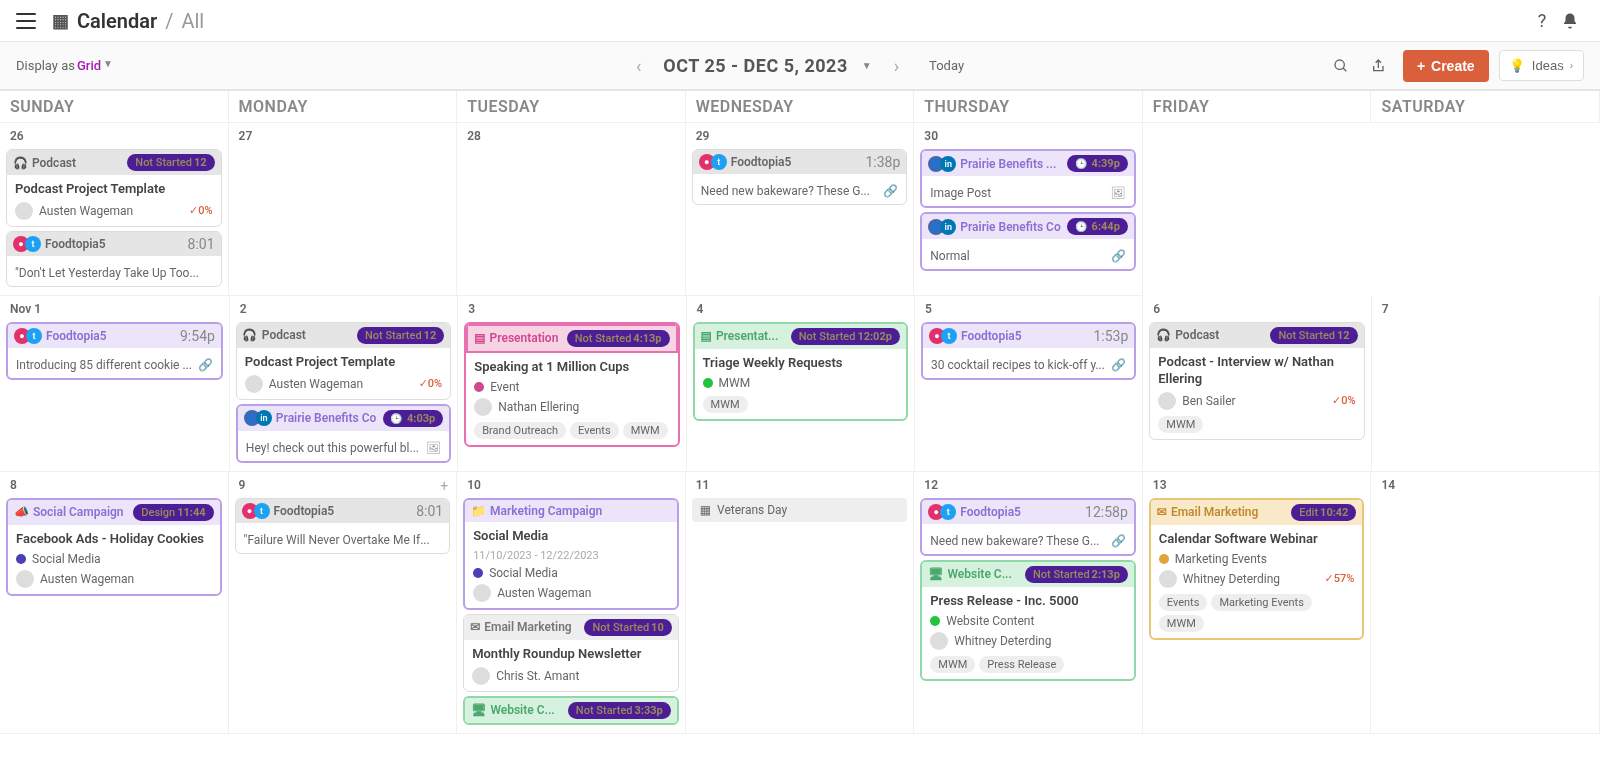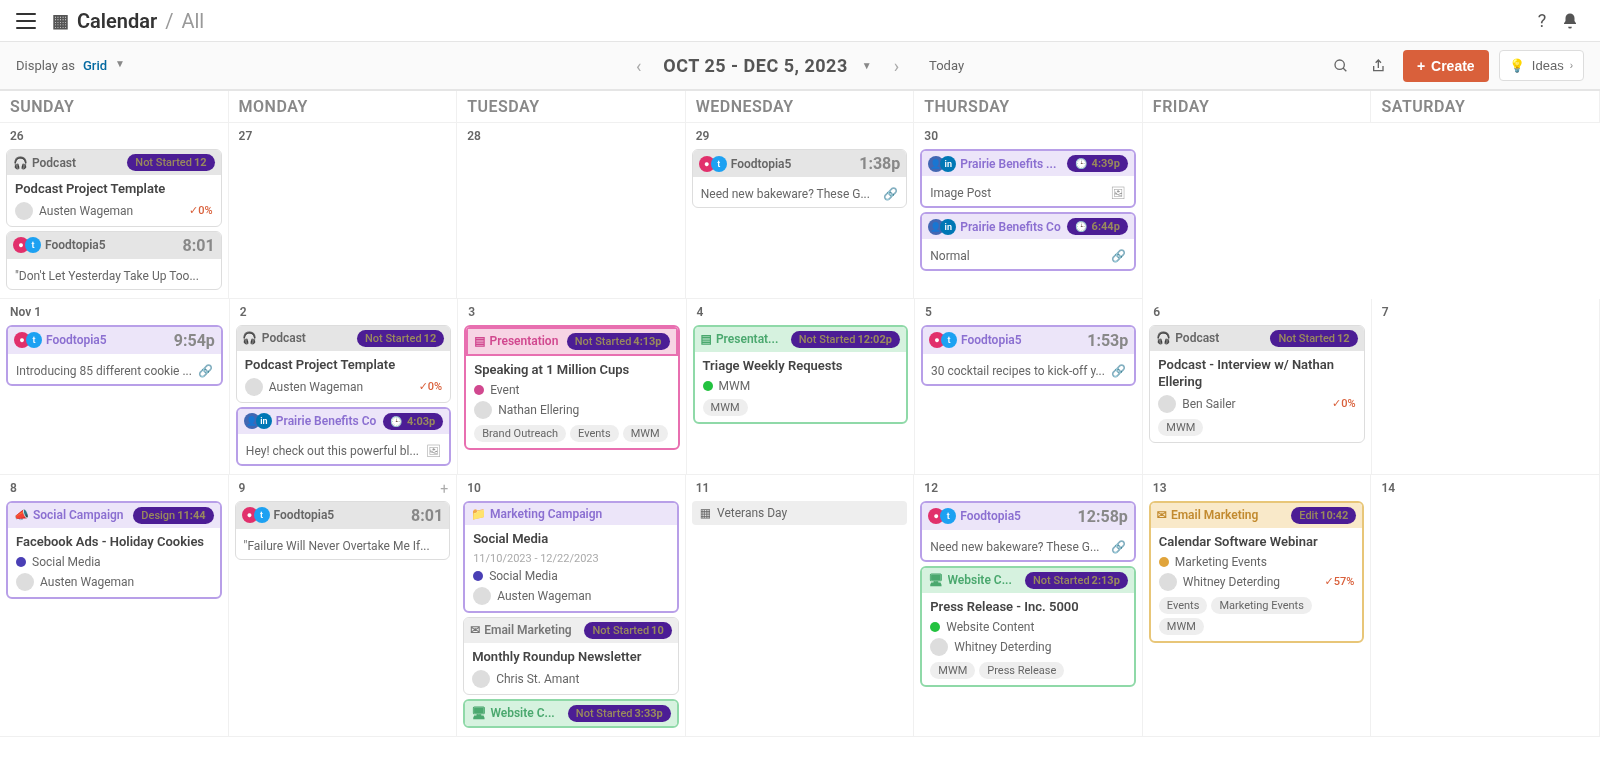--- a/index.html
+++ b/index.html
@@ -11,22 +11,22 @@
 .hamburger span { height: 2px; background: #333; border-radius: 1px; }
 .header-title { display: flex; align-items: center; gap: 8px; font-size: 20px; font-weight: 600; color: #333; }
 .header-title .cal-icon { font-size: 18px; color: #555; }
 .header-title .divider { color: #999; font-weight: 400; }
 .header-title .sub { color: #999; font-weight: 400; }
 .top-header .spacer { flex: 1; }
 .icon-btn { width: 28px; height: 28px; display: flex; align-items: center; justify-content: center; cursor: pointer; color: #555; font-size: 18px; }
 
 
 .toolbar { display: flex; align-items: center; padding: 8px 16px; border-bottom: 1px solid #e5e5e5; background: #fafafa; height: 48px; font-size: 13px; }
-.display-as { color: #666; display: flex; align-items: flex-start; gap: 8px; }
-.display-as .value { color: #0369a1; font-weight: 500; }
+.display-as { color: #666; display: flex; align-items: flex-start; gap: 2px; }
+.display-as .value { color: #a21caf; font-weight: 500; }
 .chev { font-size: 10px; color: #888; }
 .toolbar .center { position: absolute; left: 50%; transform: translateX(-50%); display: flex; align-items: center; gap: 14px; }
 .nav-arrow { color: #aaa; font-size: 18px; cursor: pointer; padding: 4px 8px; }
 .date-range { font-weight: 700; font-size: 18px; color: #555; letter-spacing: 0.5px; }
 .today-btn { color: #666; cursor: pointer; padding: 4px 8px; }
 .toolbar .right { margin-left: auto; display: flex; align-items: center; gap: 10px; }
 .create-btn { background: #d9603b; color: #fff; border: none; padding: 8px 14px; border-radius: 4px; font-weight: 600; font-size: 14px; cursor: pointer; display: flex; align-items: center; gap: 6px; }
 .ideas-btn { background: #fff; border: 1px solid #ddd; padding: 7px 10px; border-radius: 4px; color: #666; cursor: pointer; display: flex; align-items: center; gap: 6px; font-size: 13px; }
 
 
@@ -46,21 +46,21 @@
 .card-body { padding: 6px 8px; }
 .card-title { font-size: 13px; font-weight: 600; color: #444; margin-bottom: 4px; line-height: 1.3; }
 .card-row { display: flex; align-items: center; gap: 6px; font-size: 12px; color: #666; margin-top: 4px; }
 .avatar { width: 18px; height: 18px; border-radius: 50%; background: #ddd; display: inline-block; flex-shrink: 0; }
 .dot { width: 10px; height: 10px; border-radius: 50%; display: inline-block; flex-shrink: 0; }
 .pct { margin-left: auto; color: #d9603b; font-size: 11px; font-weight: 500; }
 .tags { display: flex; flex-wrap: wrap; gap: 4px; margin-top: 6px; }
 .tag { background: #eee; color: #666; border-radius: 10px; padding: 2px 8px; font-size: 11px; }
 .link-icon { margin-left: auto; color: #999; font-size: 12px; }
 .img-icon { margin-left: auto; color: #999; font-size: 12px; }
-.time { font-size: 16px; color: #888; margin-left: auto; font-weight: 700; }
+.time { font-size: 14px; color: #888; margin-left: auto; font-weight: 400; }
 .subtext { font-size: 11px; color: #aaa; }
 
 
 .hdr-gray { background: #e5e5e5; color: #666; border: none; }
 .hdr-pink { background: #f7d4e4; color: #d1488f; border: 2px solid #e86fb0; }
 .hdr-green { background: #d6f2df; color: #4aa86e; }
 .hdr-lightpurple { background: #ece5f9; color: #8b6fd1; }
 .hdr-orange { background: #f9e9c9; color: #c28a2f; }
 .hdr-graylight { background: #eee; color: #777; }
 

